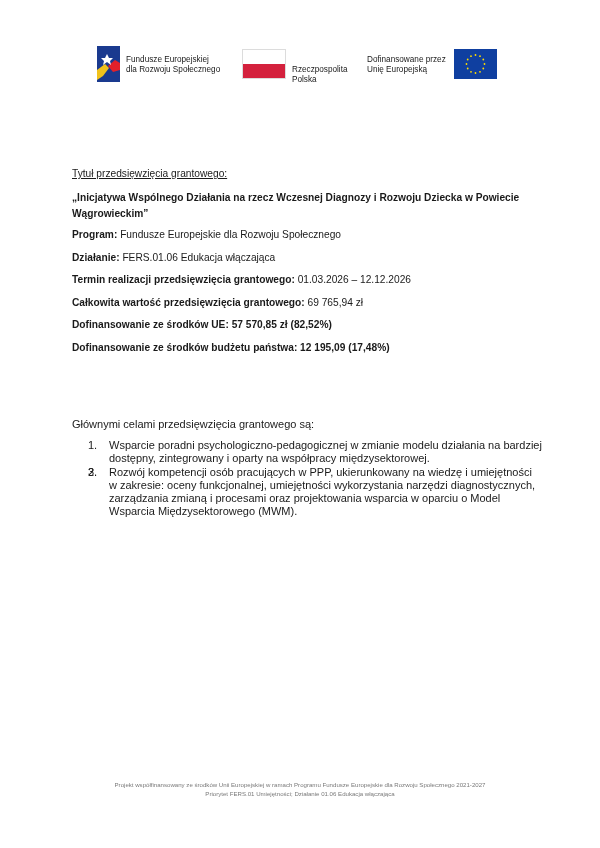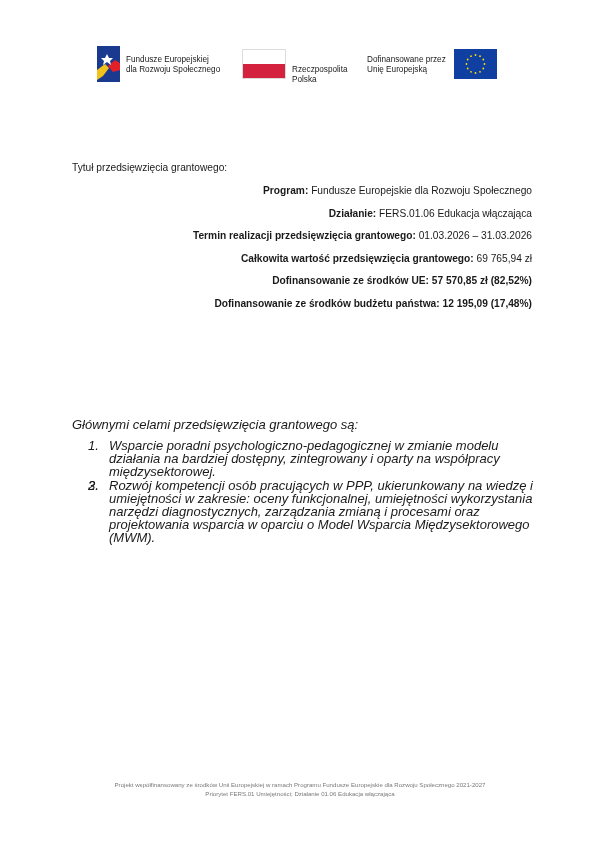--- a/index.html
+++ b/index.html
@@ -9,25 +9,25 @@
   .fe-mark { position: absolute; left: 0; top: 0; width: 23px; height: 36px; }
   .fe-text { position: absolute; left: 29px; top: 9px; font-size: 8.2px; line-height: 10px; color: #1a1a1a; white-space: nowrap; }
   .pl-flag { position: absolute; left: 145px; top: 3px; width: 44px; height: 30px; border: 1px solid #dcdcdc; box-sizing: border-box; }
   .pl-flag .white { height: 50%; background: #ffffff; }
   .pl-flag .red { height: 50%; background: #d4213d; }
   .pl-text { position: absolute; left: 195px; top: 19px; font-size: 8.2px; line-height: 10px; white-space: nowrap; }
   .eu-text { position: absolute; left: 270px; top: 9px; width: 81px; font-size: 8.2px; line-height: 10px; text-align: left; white-space: nowrap; }
   .eu-flag { position: absolute; left: 357px; top: 3px; width: 43px; height: 30px; background: #0f3fa0; }
 
   .content { position: absolute; left: 72px; top: 150px; width: 460px; font-size: 10.2px; line-height: 13px; }
-  .p { margin: 11px 0 10px 0; }
+  .p { margin: 17px 0 10px 0; text-decoration: underline; }
   .b { font-weight: bold; }
   .heading { font-weight: bold; margin: 0 0 6px 0; line-height: 16px; }
-  .label-line { margin: 0 0 9.6px 0; text-align: right; }
-  .goals { position: absolute; left: 72px; top: 418px; width: 470px; font-size: 13px; line-height: 13px; font-style: italic; }
+  .label-line { margin: 0 0 9.6px 0; }
+  .goals { position: absolute; left: 72px; top: 418px; width: 470px; font-size: 11px; line-height: 13px; }
   .goals-intro { margin: 0 0 8px 0; }
   ol { margin: 0; padding: 0 0 0 37px; list-style: none; }
   li { position: relative; margin: 0 0 1px 0; }
   li .num { position: absolute; left: -21px; top: 0; }
   .footer { position: absolute; left: 0; width: 600px; top: 780px; text-align: center; font-size: 6.1px; line-height: 9px; color: #7a7a7a; }
 </style>
 </head>
 <body>
 
 <div class="logos">
@@ -73,23 +73,24 @@
         <circle cx="12.5" cy="15" r="0.9"></circle>
           <circle cx="13.7" cy="10.5" r="0.9"></circle>
           <circle cx="17" cy="7.2" r="0.9"></circle>
       </g>
     </svg>
   </div>
 </div>
 
 <div class="content">
   <p class="p">Tytuł przedsięwzięcia grantowego:</p>
+  <p class="heading">„Inicjatywa Wspólnego Działania na rzecz Wczesnej Diagnozy i Rozwoju Dziecka w Powiecie Wągrowieckim”</p>
   <p class="label-line"><span class="b">Program:</span><span> Fundusze Europejskie dla Rozwoju Społecznego</span></p>
   <p class="label-line"><span class="b">Działanie:</span><span> FERS.01.06 Edukacja włączająca</span></p>
-  <p class="label-line"><span class="b">Termin realizacji przedsięwzięcia grantowego:</span><span> 01.03.2026 – 31.03.2026</span></p>
+  <p class="label-line"><span class="b">Termin realizacji przedsięwzięcia grantowego:</span><span> 01.03.2026 – 12.12.2026</span></p>
   <p class="label-line"><span class="b">Całkowita wartość przedsięwzięcia grantowego:</span><span> 69 765,94 zł</span></p>
   <p class="label-line b">Dofinansowanie ze środków UE: 57 570,85 zł (82,52%)</p>
   <p class="label-line b">Dofinansowanie ze środków budżetu państwa: 12 195,09 (17,48%)</p>
 </div>
 
 <div class="goals">
   <p class="goals-intro">Głównymi celami przedsięwzięcia grantowego są:</p>
   <ol>
     <li><span class="num">1.</span><span>Wsparcie poradni psychologiczno-pedagogicznej w zmianie modelu działania na bardziej dostępny, zintegrowany i oparty na współpracy międzysektorowej.</span></li>
     <li><span class="num">2.</span></li>

